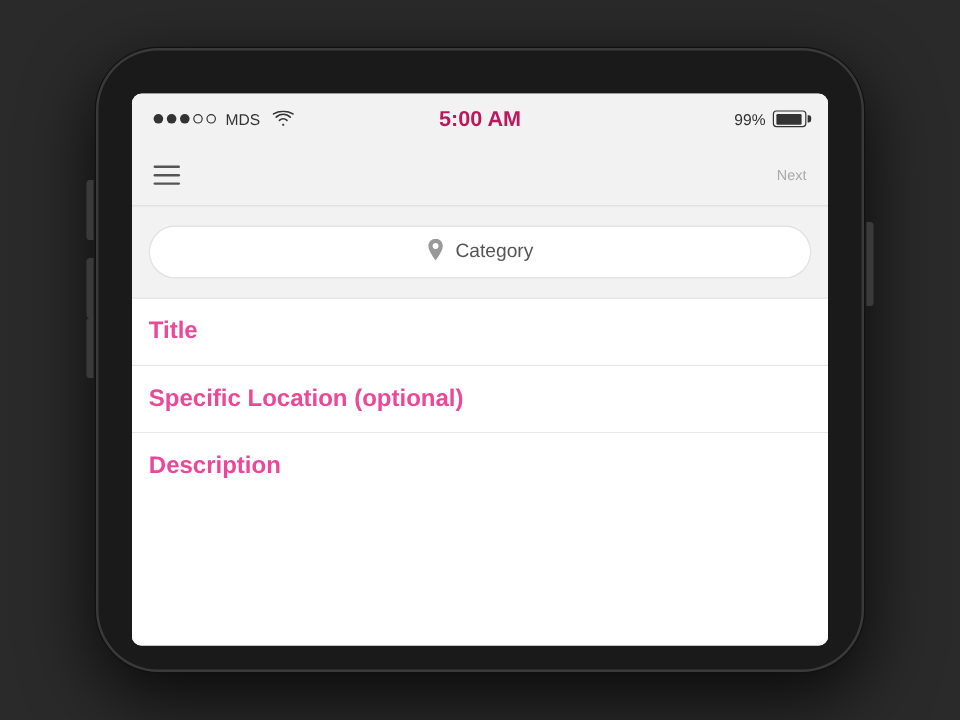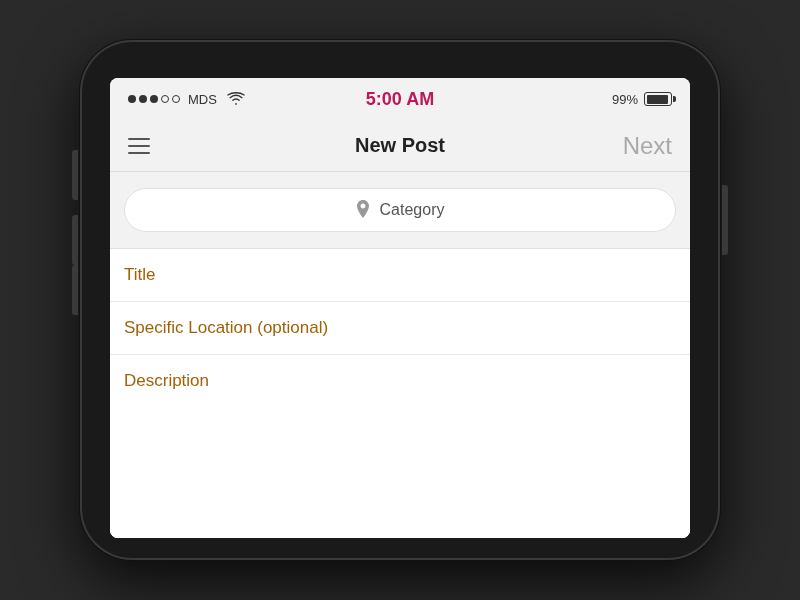--- a/index.html
+++ b/index.html
@@ -198,21 +198,21 @@
     .nav-title {
       font-size: 20px;
       font-weight: 600;
       color: #222;
       position: absolute;
       left: 50%;
       transform: translateX(-50%);
     }
 
     .nav-next {
-      font-size: 24px;
+      font-size: 12px;
       font-weight: 400;
       color: #aaa;
       cursor: pointer;
     }
 
     
     .content {
       flex: 1;
       background: #fff;
       display: flex;
@@ -253,23 +253,23 @@
     }
 
     
     .form-field {
       border-bottom: 1px solid #e8e8e8;
       padding: 16px 14px;
       background: #fff;
     }
 
     .form-field-placeholder {
-      font-size: 17px;
-      color: #a16207;
-      font-weight: 400;
+      font-size: 20px;
+      color: #ec4899;
+      font-weight: 700;
     }
 
     .form-row {
       display: flex;
       border-bottom: 1px solid #e8e8e8;
       background: #fff;
     }
 
     .form-row .price-field {
       flex: 0 0 35%;
@@ -325,21 +325,20 @@
         </div>
       </div>
     </div>
 
     <div class="nav-bar" style="position:relative;">
       <div class="hamburger">
         <span></span>
         <span></span>
         <span></span>
       </div>
-      <span class="nav-title">New Post</span>
       <span class="nav-next">Next</span>
     </div>
 
     <div class="content">
 
       <div class="filter-row">
 
         <div class="filter-btn">
           <span class="filter-btn-icon">
             <svg width="14" height="18" viewBox="0 0 14 18" fill="none">

